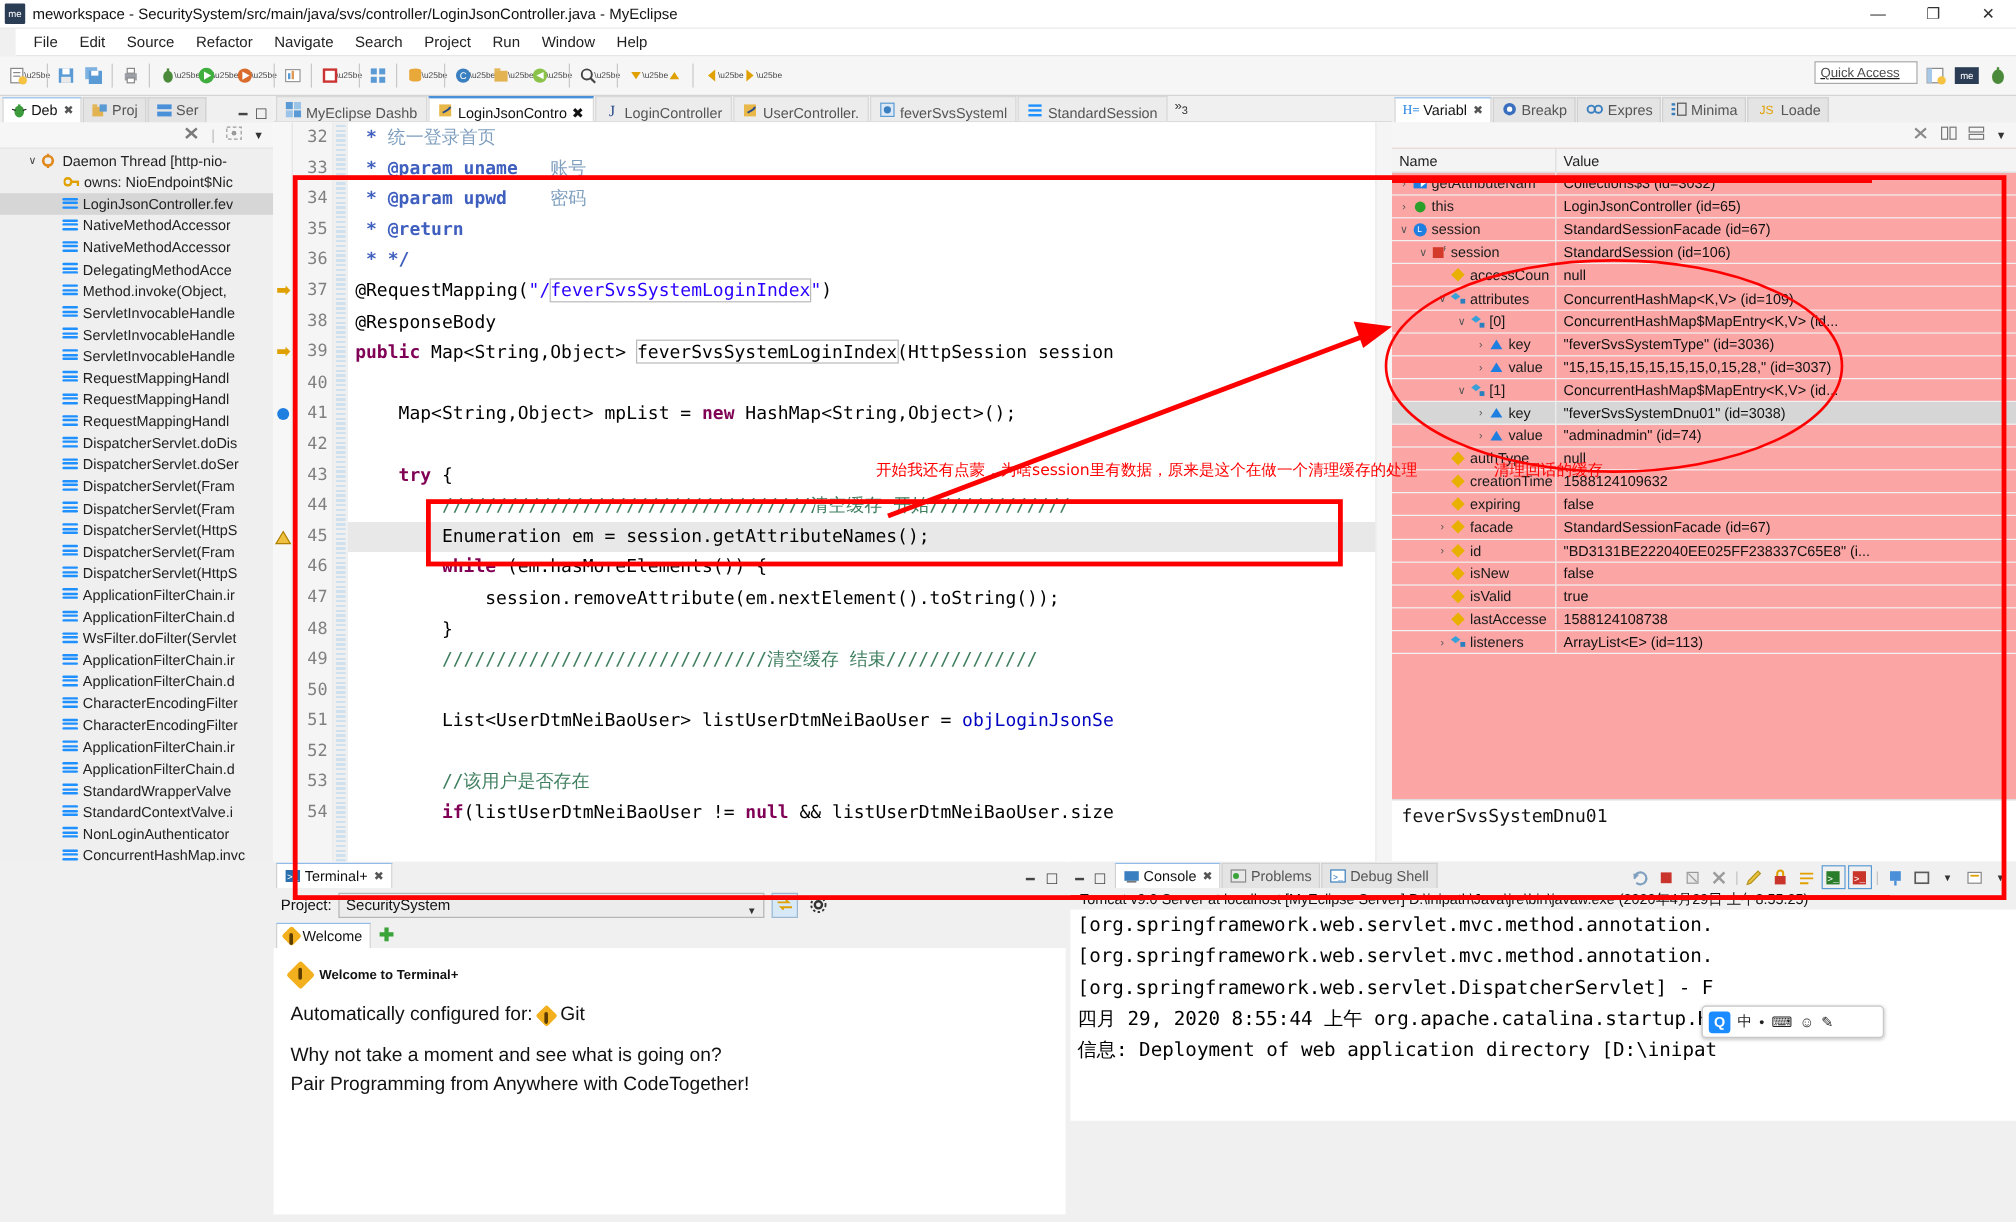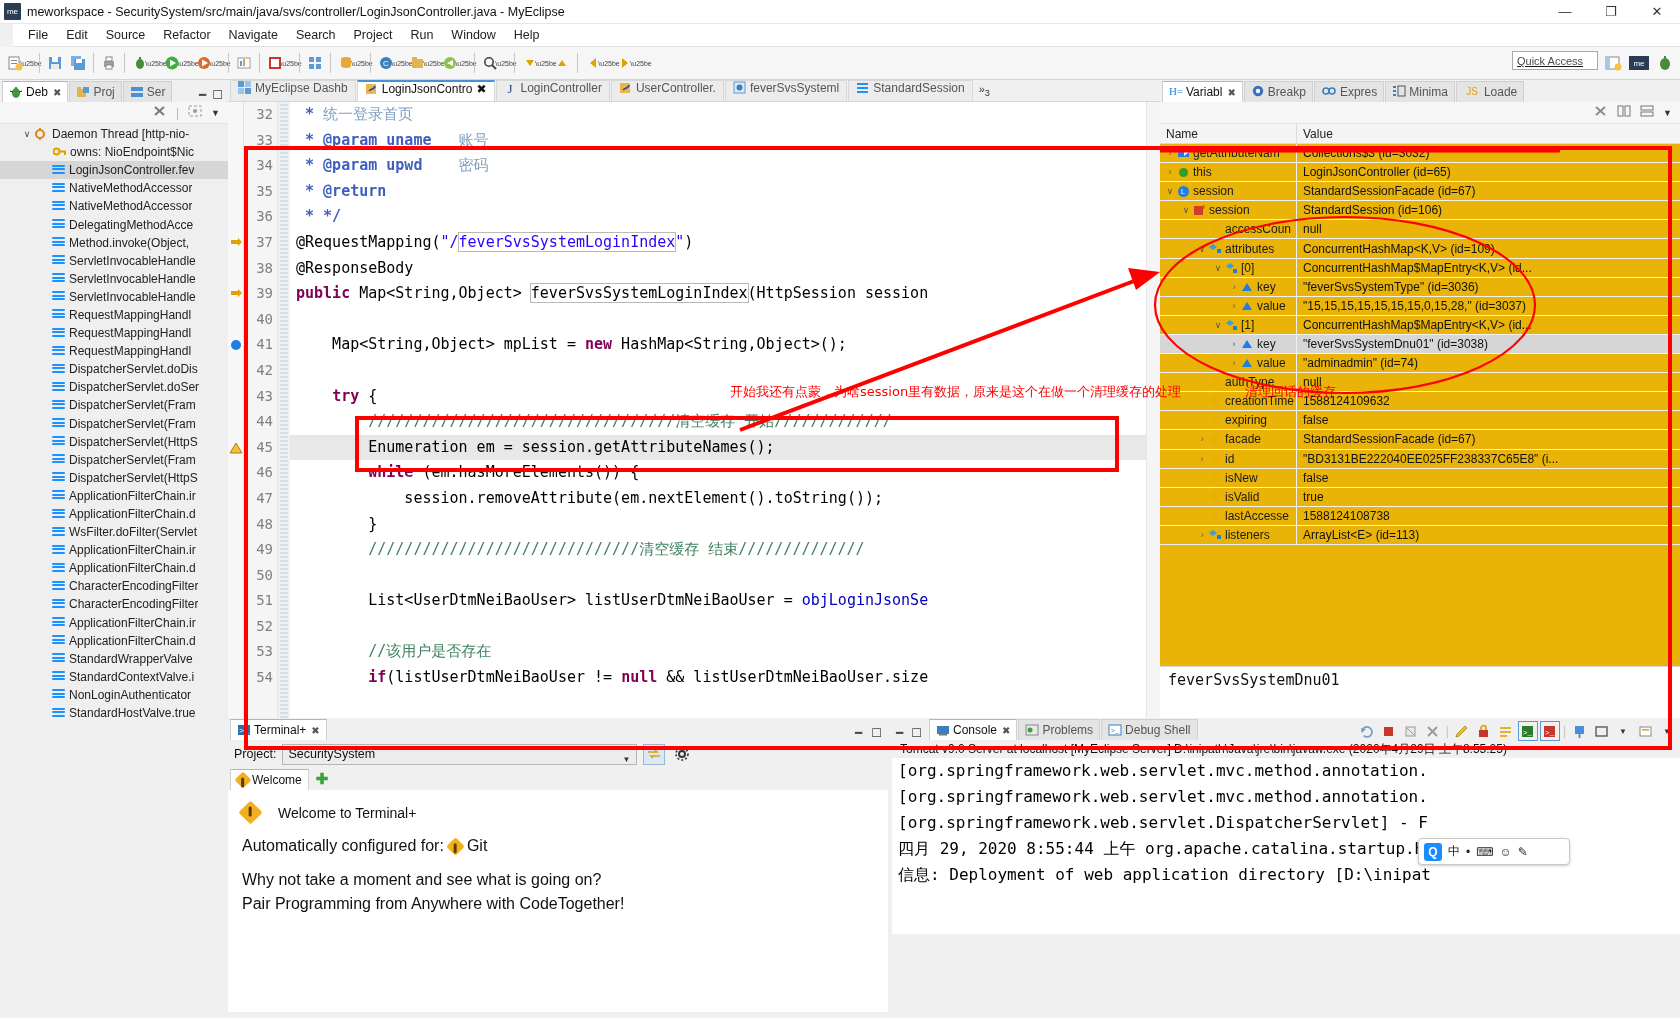--- a/index.html
+++ b/index.html
@@ -89,21 +89,21 @@
 
   
   .editor-area {
     position:absolute; left:228px; top:80px; width:932px; height:638px; background:#fff;
   }
   .editor-tabs {
     height:22px; display:flex; align-items:flex-end; background:#f0f0f0; padding-left:2px;
     border-bottom:1px solid #d6d6d6;
   }
   .etab {
-    display:flex; align-items:flex-start; gap:4px; height:21px; padding:0 7px;
+    display:flex; align-items:flex-end; gap:4px; height:21px; padding:0 7px;
     font-size:12px; color:#555; background:#ececec; border:1px solid #d8d8d8;
     border-bottom:none; margin-right:1px; white-space:nowrap;
   }
   .etab.active { background:#fff; color:#111; border-top:2px solid #4a90d9; }
   .etab-more { font-size:11px;color:#333;padding:0 5px;align-self:center;}
   .editor-body { position:relative; height:616px; background:#fff; display:flex; }
   .marker-bar { width:16px; background:#f7f7f7; border-right:1px solid #e3e3e3; position:relative;}
   .fold-strip { width:12px; background:#f0f0f0; position:relative;}
   .gutter {
     width:34px; background:#f5f5f5; text-align:right; padding-right:4px;
@@ -126,21 +126,21 @@
   .editor-scroll-right { width:14px; background:#f5f5f5; border-left:1px solid #e6e6e6;}
 
   
   .right-panel {
     position:absolute; left:1160px; top:80px; width:520px; height:638px;
     background:#f0f0f0; display:flex; flex-direction:column;
   }
   .rp-tabs { display:flex; align-items:flex-end; height:22px; padding-left:2px; }
   .var-toolbar { height:22px; background:#f6f6f6; display:flex; align-items:center; justify-content:flex-end;
     gap:9px; padding-right:8px; border-bottom:1px solid #e2e2e2; }
-  .var-table { flex:1; background:#eab308; overflow:hidden; }
+  .var-table { flex:1; background:#fca5a5; overflow:hidden; }
   .var-head {
     display:flex; height:20px; background:#f4f4f4; border-bottom:1px solid #dcdcdc;
     font-size:12px; color:#222;
   }
   .vh-name { width:137px; padding-left:6px; line-height:20px; border-right:1px solid #dcdcdc;}
   .vh-val { flex:1; padding-left:6px; line-height:20px;}
   .var-row { display:flex; height:19.1px; font-size:12px; align-items:center; border-bottom:1px solid #f2f2f2;}
   .var-row.sel { background:#d6d6d6; }
   .vr-name { width:137px; display:flex; align-items:center; overflow:hidden; white-space:nowrap;
     border-right:1px solid #f0f0f0; height:100%;}
@@ -169,21 +169,21 @@
   }
   .proj-label { font-size:12.5px; color:#111; }
   .proj-select {
     width:355px; height:21px; background:#ececec; border:1px solid #b5b5b5;
     font-size:12.5px; color:#111; padding-left:5px; line-height:19px; position:relative;
   }
   .proj-select .cv { position:absolute; right:6px; top:5px; font-size:8px; color:#333;}
   .sq-btn { width:22px;height:21px; border:1px solid #9cb8d0; background:#d7e8f7; display:flex;align-items:center;justify-content:center;}
   .term-tabs { height:22px; display:flex; align-items:flex-end; padding-left:2px; background:#f0f0f0;}
   .term-body { height:222px; background:#fff; padding:14px 10px 0 14px; }
-  .welcome-title { display:flex; align-items:center; gap:19px; font-size:14px; font-weight:normal; color:#111;}
+  .welcome-title { display:flex; align-items:center; gap:7px; font-size:11px; font-weight:bold; color:#111;}
   .welcome-line { font-size:16px; color:#111; margin-top:16px; display:flex; align-items:center; gap:5px;}
   .diamond-icon { width:17px;height:17px;background:#f2b01e;transform:rotate(45deg);border-radius:2px;position:relative;}
   .diamond-icon::after{content:"";position:absolute;left:6px;top:3px;width:3px;height:10px;background:#5a3b00;border-radius:2px;transform:rotate(-45deg);}
 
   
   .bottom-right {
     position:absolute; left:892px; top:718px; width:788px; height:280px; background:#f0f0f0;
   }
   .cons-tabs { height:22px; display:flex; align-items:flex-end; padding-left:4px;}
   .cons-tools { margin-left:auto; display:flex; align-items:center; gap:4px; padding-right:4px;}
@@ -784,21 +784,21 @@
           <span class="tree-label">NonLoginAuthenticator</span>
         </div>
         <div class="tree-row">
           <span style="display: inline-block; width: 36px;"></span>
           <span class="twisty"></span>
           <span class="stack-icon">
             <i></i>
             <i></i>
             <i></i>
           </span>
-          <span class="tree-label">StandardHostValve.true</span>
+          <span class="tree-label">ConcurrentHashMap.invc</span>
         </div>
       </div>
   </div>
 
   <div class="editor-area">
     <div class="editor-tabs">
         <div class="etab">
           <span><svg width="13" height="13">
               <rect x="0" y="0" width="6" height="6" fill="#5b9bd5"></rect>
               <rect x="7" y="0" width="6" height="6" fill="#9bc4e8"></rect>

